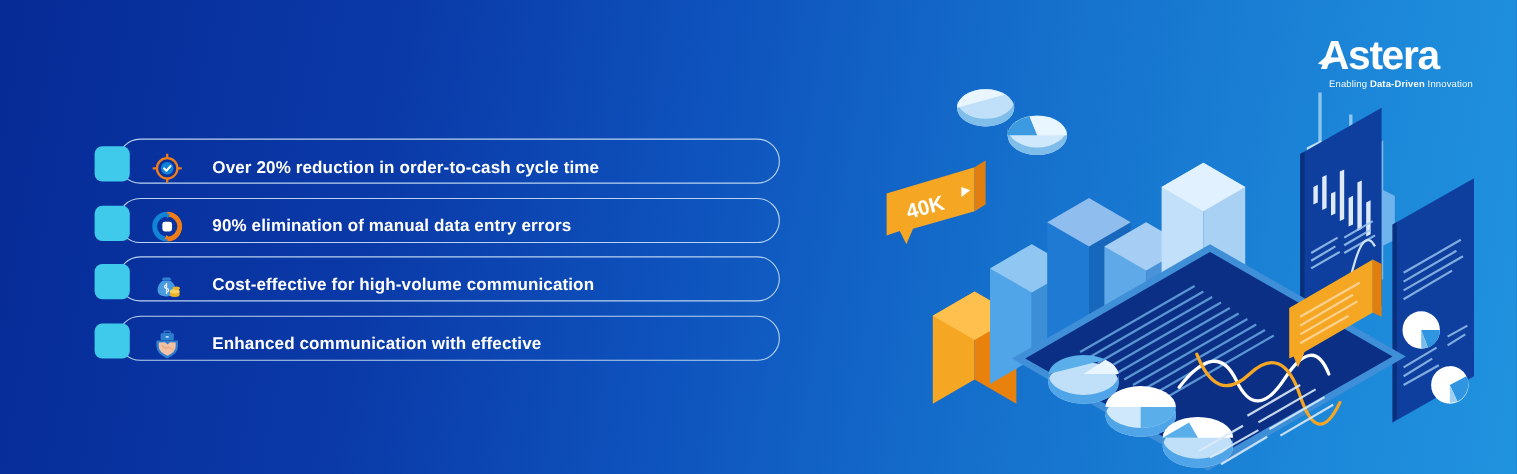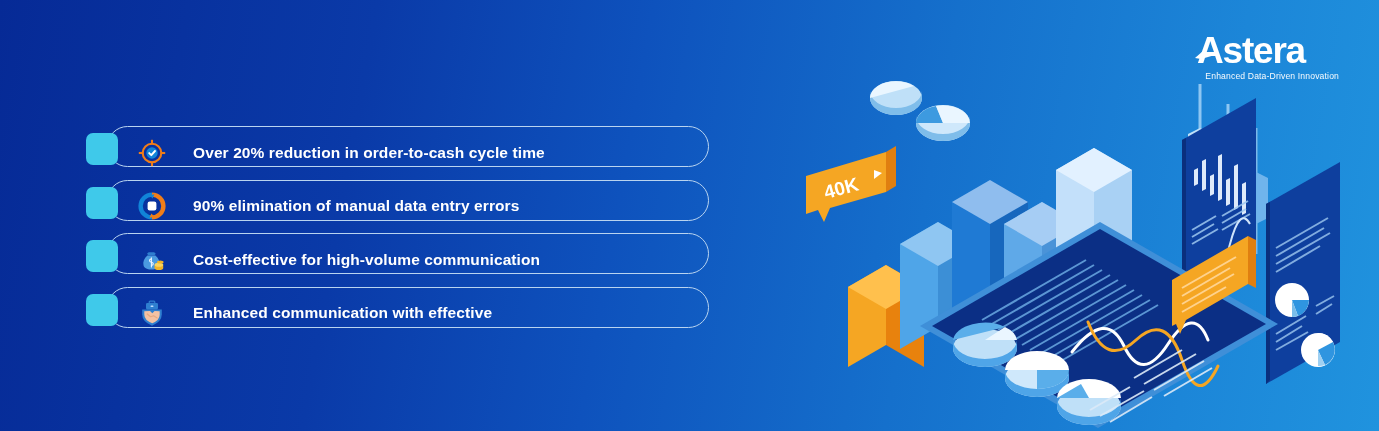--- a/index.html
+++ b/index.html
@@ -36,21 +36,21 @@
     color:#ffffff;font-size:15.5px;font-weight:700;letter-spacing:.1px;white-space:nowrap;z-index:4;text-align:right;
   }
   
   .logo{position:absolute;right:40px;top:28px;text-align:center;}
   .logo-word{position:relative;display:block;height:42px;}
   .logo-word svg{display:block;}
   .logo-tag{
     display:block;margin-top:1px;margin-left:12px;color:#ffffff;
     font-size:8.6px;letter-spacing:.15px;white-space:nowrap;font-weight:400;opacity:.97;
   }
-  .logo-tag b{font-weight:400;}
+  .logo-tag b{font-weight:700;}
   
   .illus{position:absolute;left:800px;top:58px;width:579px;height:373px;}
   .illus svg{display:block;}
 </style>
 </head>
 <body>
 
 <div class="banner">
 
 
@@ -123,21 +123,21 @@
     </div>
   </div>
 
   <div class="logo">
     <span class="logo-word">
       <svg width="124" height="42" viewBox="0 0 124 42">
         <path d="M2 30 L10 23 L22 27 L8 31 Z" fill="#ffffff"></path>
         <text x="4" y="35" font-family="Liberation Sans, sans-serif" font-size="37" font-weight="700" fill="#ffffff" letter-spacing="-1.2">Astera</text>
       </svg>
     </span>
-    <span class="logo-tag"><span>Enhanced </span><b>Data-Driven</b><span> Innovation</span></span>
+    <span class="logo-tag"><span>Enabling </span><b>Data-Driven</b><span> Innovation</span></span>
   </div>
 
   <div class="illus">
     <svg width="579" height="373" viewBox="0 0 579 373">
       <defs>
         <linearGradient id="gBarA" x1="0" y1="0" x2="0" y2="1">
           <stop offset="0" stop-color="#9dc8f2"></stop>
             <stop offset="1" stop-color="#7eb4ec"></stop>
         </linearGradient>
       </defs>

